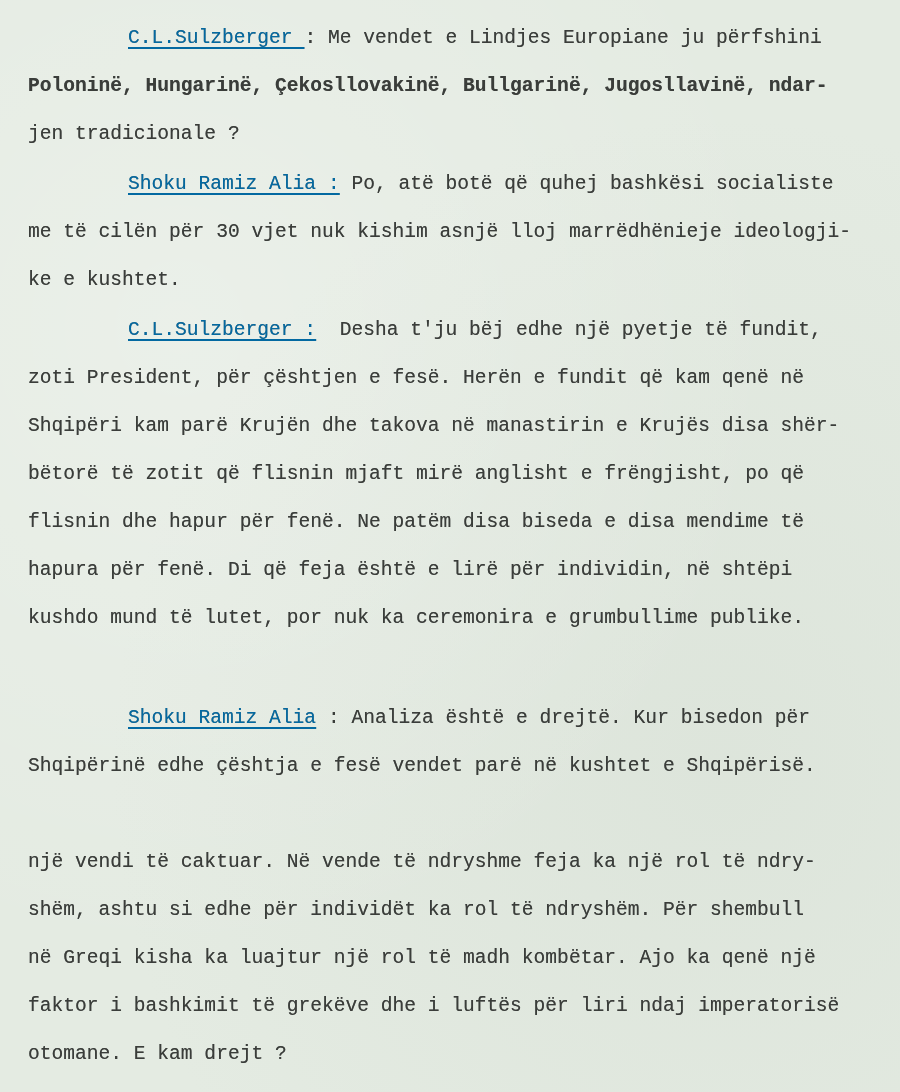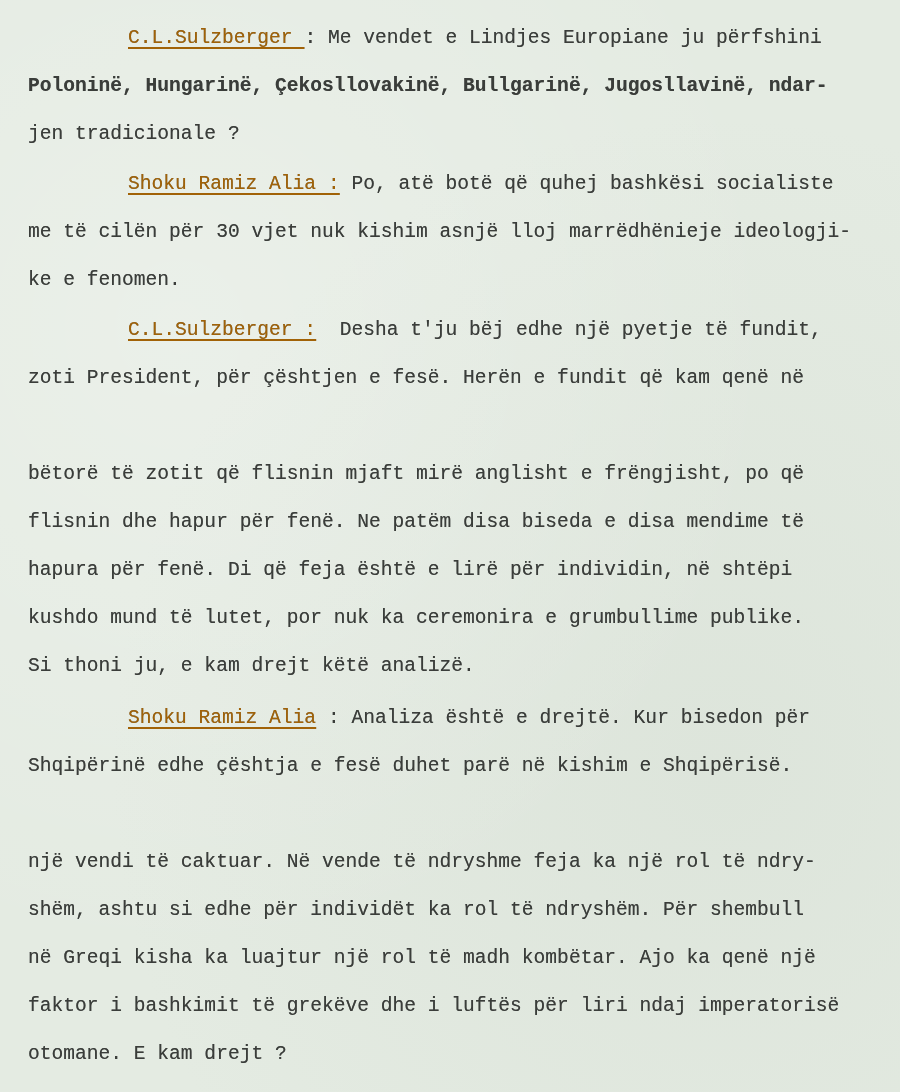--- a/index.html
+++ b/index.html
@@ -34,45 +34,45 @@
       letter-spacing: 0px;
       text-shadow: 0 0 0.6px rgba(40,40,40,0.55);
     }
     .line.indent {
       left: 128px;
     }
     .speaker {
       text-decoration: underline;
       text-decoration-thickness: 2px;
       text-underline-offset: 4px;
-      color: #a16207;
+      color: #0369a1;
     }
   </style>
 </head>
 <body>
 
 <div class="page">
 
   <div class="line indent" style="top:26px;"><span class="speaker">C.L.Sulzberger </span><span>: Me vendet e Lindjes Europiane ju përfshini</span></div>
   <div class="line" style="top:74px;font-weight:bold;">Poloninë, Hungarinë, Çekosllovakinë, Bullgarinë, Jugosllavinë, ndar-</div>
   <div class="line" style="top:122px;font-family:Liberation Mono, monospace;">jen tradicionale ?</div>
 
   <div class="line indent" style="top:172px;"><span class="speaker">Shoku Ramiz Alia :</span><span> Po, atë botë që quhej bashkësi socialiste</span></div>
   <div class="line" style="top:220px;">me të cilën për 30 vjet nuk kishim asnjë lloj marrëdhënieje ideologji-</div>
-  <div class="line" style="top:268px;">ke e fenomen.</div>
+  <div class="line" style="top:268px;">ke e kushtet.</div>
 
   <div class="line indent" style="top:318px;"><span class="speaker">C.L.Sulzberger :</span><span>  Desha t'ju bëj edhe një pyetje të fundit,</span></div>
   <div class="line" style="top:366px;">zoti President, për çështjen e fesë. Herën e fundit që kam qenë në</div>
+  <div class="line" style="top:414px;">Shqipëri kam parë Krujën dhe takova në manastirin e Krujës disa shër-</div>
   <div class="line" style="top:510px;">flisnin dhe hapur për fenë. Ne patëm disa biseda e disa mendime të</div>
   <div class="line" style="top:462px;">bëtorë të zotit që flisnin mjaft mirë anglisht e frëngjisht, po që</div>
   <div class="line" style="top:558px;">hapura për fenë. Di që feja është e lirë për individin, në shtëpi</div>
   <div class="line" style="top:606px;">kushdo mund të lutet, por nuk ka ceremonira e grumbullime publike.</div>
-  <div class="line" style="top:654px;">Si thoni ju, e kam drejt këtë analizë.</div>
 
   <div class="line indent" style="top:706px;"><span class="speaker">Shoku Ramiz Alia</span><span> : Analiza është e drejtë. Kur bisedon për</span></div>
-  <div class="line" style="top:754px;">Shqipërinë edhe çështja e fesë duhet parë në kishim e Shqipërisë.</div>
+  <div class="line" style="top:754px;">Shqipërinë edhe çështja e fesë vendet parë në kushtet e Shqipërisë.</div>
   <div class="line" style="top:850px;">një vendi të caktuar. Në vende të ndryshme feja ka një rol të ndry-</div>
   <div class="line" style="top:898px;">shëm, ashtu si edhe për individët ka rol të ndryshëm. Për shembull</div>
   <div class="line" style="top:946px;">në Greqi kisha ka luajtur një rol të madh kombëtar. Ajo ka qenë një</div>
   <div class="line" style="top:994px;">faktor i bashkimit të grekëve dhe i luftës për liri ndaj imperatorisë</div>
   <div class="line" style="top:1042px;">otomane. E kam drejt ?</div>
 
 </div>
 
 </body></html>

